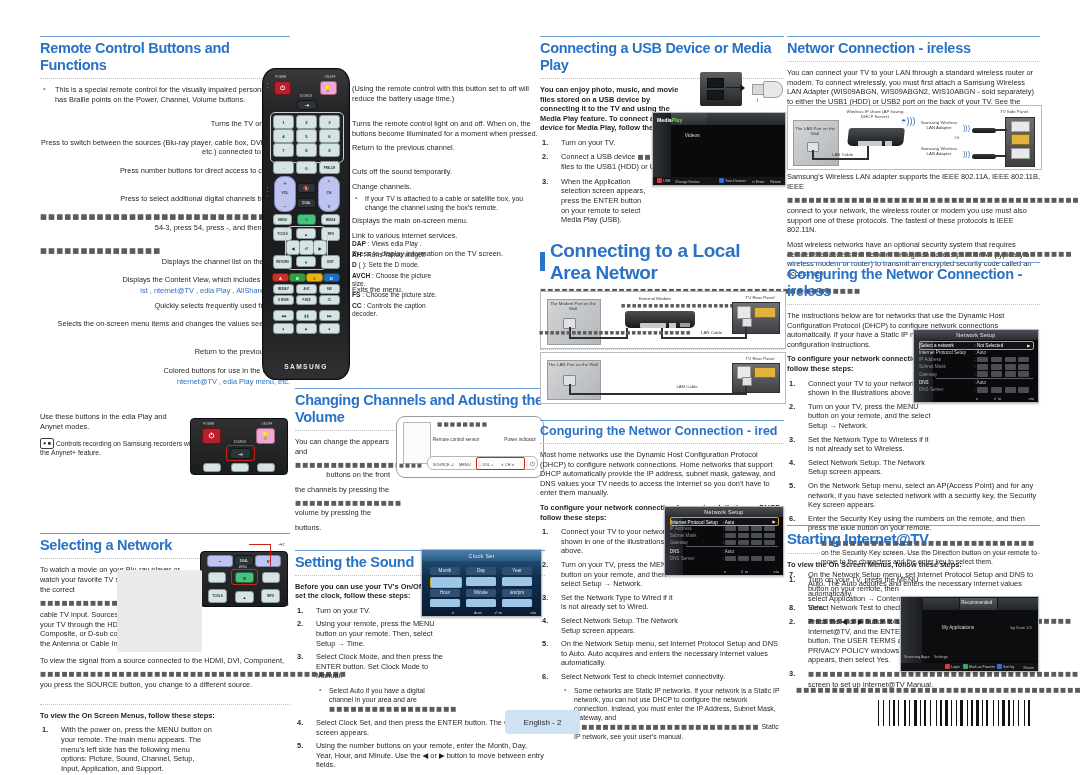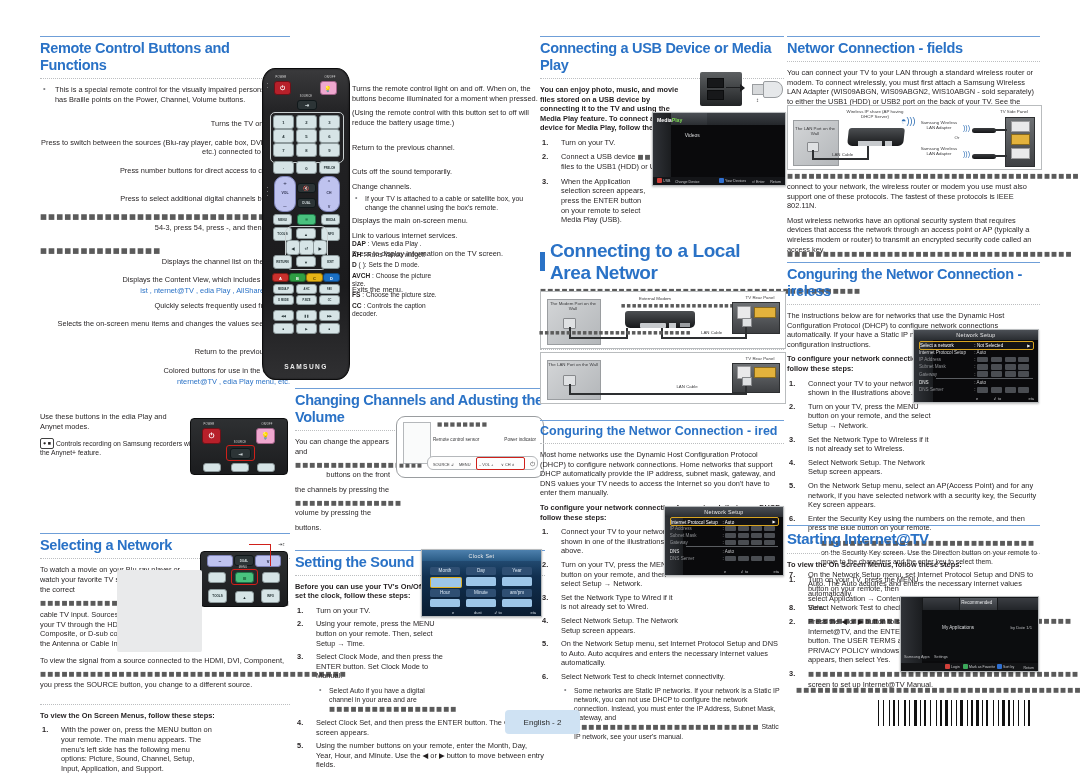--- a/index.html
+++ b/index.html
@@ -391,22 +391,22 @@
       <span>(    ): Sets the D  mode.</span></div>
     <div class="tiny" style="margin-bottom:2px"><span class="b">AVCH</span>
       <span>: Choose the picture size.</span></div>
     <div class="tiny" style="margin-bottom:2px"><span class="b">FS</span>
       <span>: Choose the picture size.</span></div>
     <div class="tiny"><span class="b">CC</span>
       <span>: Controls the caption decoder.</span></div>
   </div>
 
   <div style="position:absolute;left:352px;top:84px;width:190px">
+    <p style="margin-bottom:16px">(Using the remote control with this button set to off will reduce the battery usage time.)</p>
     <p>Turns the remote control light on and off. When on, the buttons become illuminated for a moment when pressed.</p>
-    <p style="margin-bottom:16px">(Using the remote control with this button set to off will reduce the battery usage time.)</p>
     <p style="margin-bottom:14px">Return to the previous channel.</p>
     <p>Cuts off the sound temporarily.</p>
     <p style="margin-bottom:0">Change channels.</p>
     <ul class="bul">
       <li>If your TV is attached to a cable or satellite box, you change the channel using the box's remote.</li>
     </ul>
     <p>Displays the main on-screen menu.</p>
     <p style="margin-bottom:9px">Link to various internet services.</p>
     <p style="margin-bottom:26px">Press to display information on the TV screen.</p>
     <p>Exits the menu.</p>
@@ -714,21 +714,21 @@
     <div class="ipbox" style="left:51%;top:72%"></div>
       <div class="ipbox" style="left:62%;top:72%"></div>
     <div class="ipbox" style="left:73%;top:72%"></div>
       <div class="ipbox" style="left:84%;top:72%"></div>
     <div style="position:absolute;bottom:1px;left:50%;color:#bdbec1;font-size:4px">e</div>
     <div style="position:absolute;bottom:1px;left:64%;color:#bdbec1;font-size:4px">↲ to</div>
     <div style="position:absolute;bottom:1px;right:4px;color:#bdbec1;font-size:4px">eta</div>
   </div>
 
   <div class="col col4">
-    <div class="h1">Networ Connection - fields</div>
+    <div class="h1">Networ Connection - ireless</div>
     <div class="dots"></div>
     <p>You can connect your TV to your LAN through a standard wireless router or modem. To connect wirelessly, you must first attach a Samsung Wireless LAN Adapter (WIS09ABGN, WIS09ABGN2, WIS10ABGN - sold separately) to either the USB1 (HDD) or USB2 port on the back of your TV. See the illustration below.</p>
   </div>
 
   <div class="diag" style="position:absolute;left:787px;top:105px;width:253px;height:63px">
     <div class="wall" style="left:5px;top:14px;width:44px;height:44px"></div>
     <div class="dlab" style="left:4px;top:20px;width:46px">The LAN Port on the Wall</div>
     <div class="jack" style="left:19px;top:36px;width:10px;height:8px;border-radius:1px"></div>
     <div class="dlab" style="left:56px;top:3px;width:62px">Wireless IP share (AP having DHCP Server)</div>
     <div class="modem" style="left:60px;top:22px;width:56px;height:18px;transform:skewX(-6deg)"></div>
@@ -754,20 +754,21 @@
     <div class="dlab" style="right:5px;top:3px;width:44px">TV Side Panel</div>
     <div class="panel" style="right:6px;top:11px;width:28px;height:48px"></div>
     <div class="port-w" style="right:11px;top:15px;width:17px;height:9px"></div>
     <div class="port-y" style="right:11px;top:28px;width:17px;height:9px"></div>
     <div class="port-w" style="right:11px;top:42px;width:17px;height:9px"></div>
     <div class="wire" style="right:34px;top:23px;width:4px;height:2px"></div>
     <div class="wire" style="right:34px;top:49px;width:4px;height:2px"></div>
   </div>
 
   <div style="position:absolute;left:787px;top:172px;width:253px">
+    <p>Samsung's Wireless LAN adapter supports the IEEE 802.11A, IEEE 802.11B, IEEE</p>
     <div class="tofu" style="display:block;line-height:9px">■■■■■■■■■■■■■■■■■■■■■■■■■■■■■■■■■■■■■■■■■■■■■■■</div>
     <p style="margin-top:1px">connect to your network, the wireless router or modem you use must also support one of these protocols. The fastest of these protocols is IEEE 802.11N.</p>
     <p>Most wireless networks have an optional security system that requires devices that access the network through an access point or AP (typically a wireless modem or router) to transmit an encrypted security code called an access key.</p>
   </div>
 
   <div style="position:absolute;left:787px;top:250px;width:253px">
     <div class="tofu" style="display:block;line-height:9px;margin-bottom:3px">■■■■■■■■■■■■■■■■■■■■■■■■■■■■■■■■■■■■■■■■</div>
     <div class="h1">Conguring the Networ Connection - ireless</div>
     <div class="dots"></div>
     <p>The instructions below are for networks that use the Dynamic Host Configuration Protocol (DHCP) to configure network connections automatically. If your have a Static IP network, see your user's manual for configuration instructions.</p>

